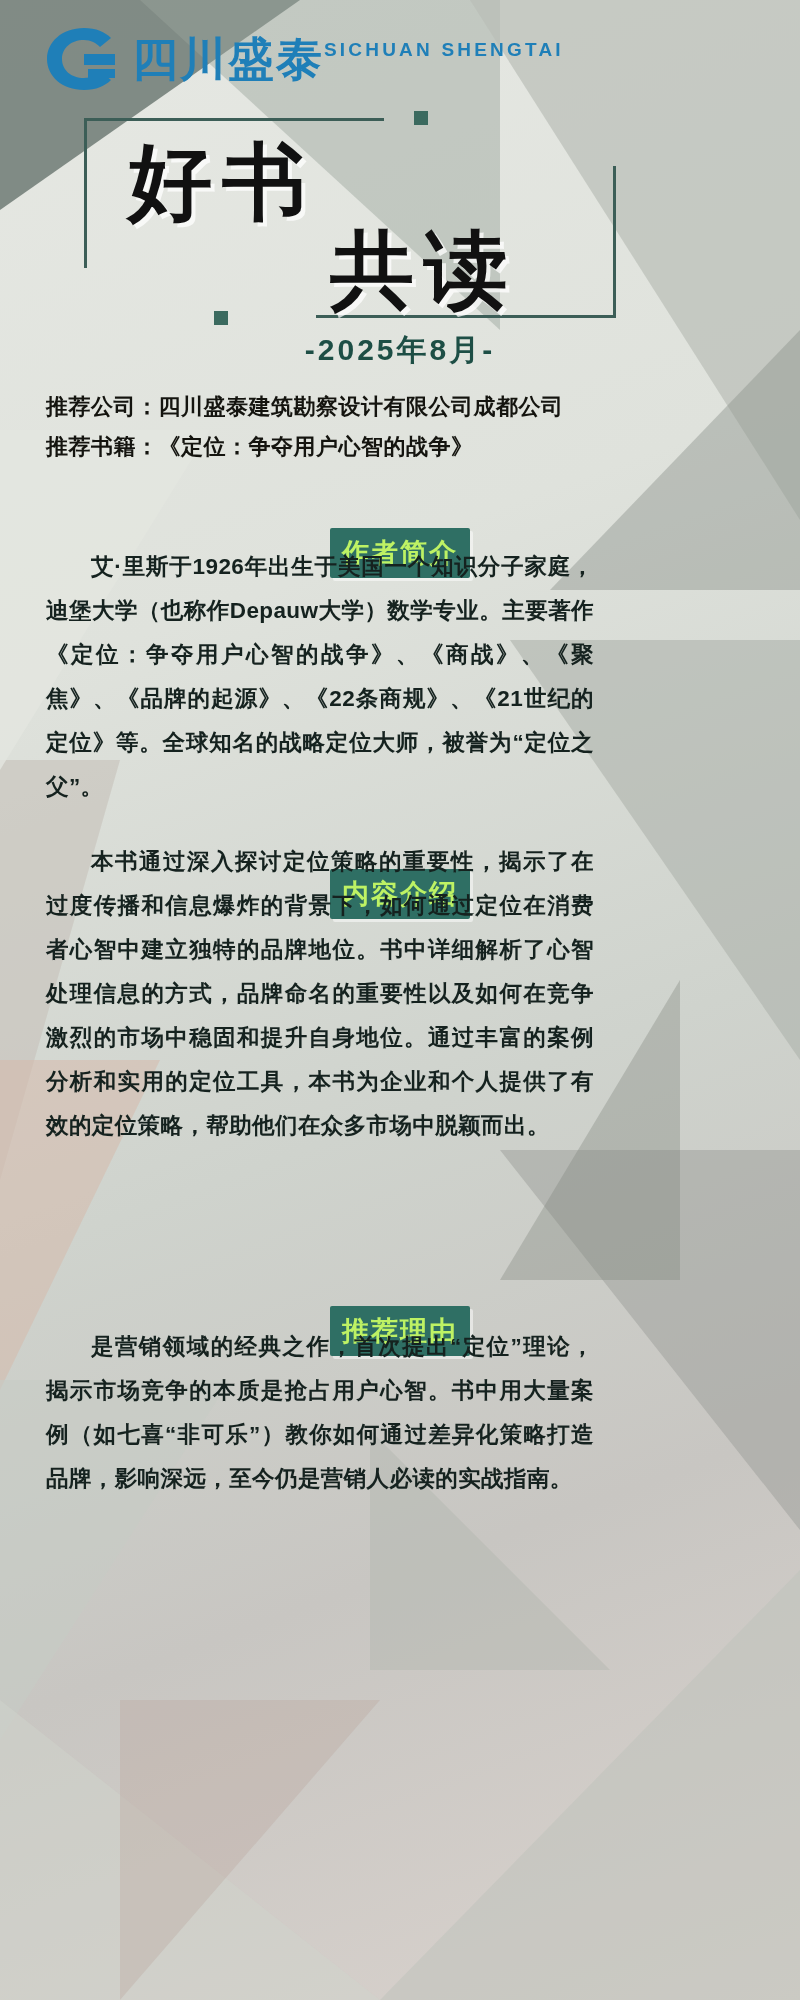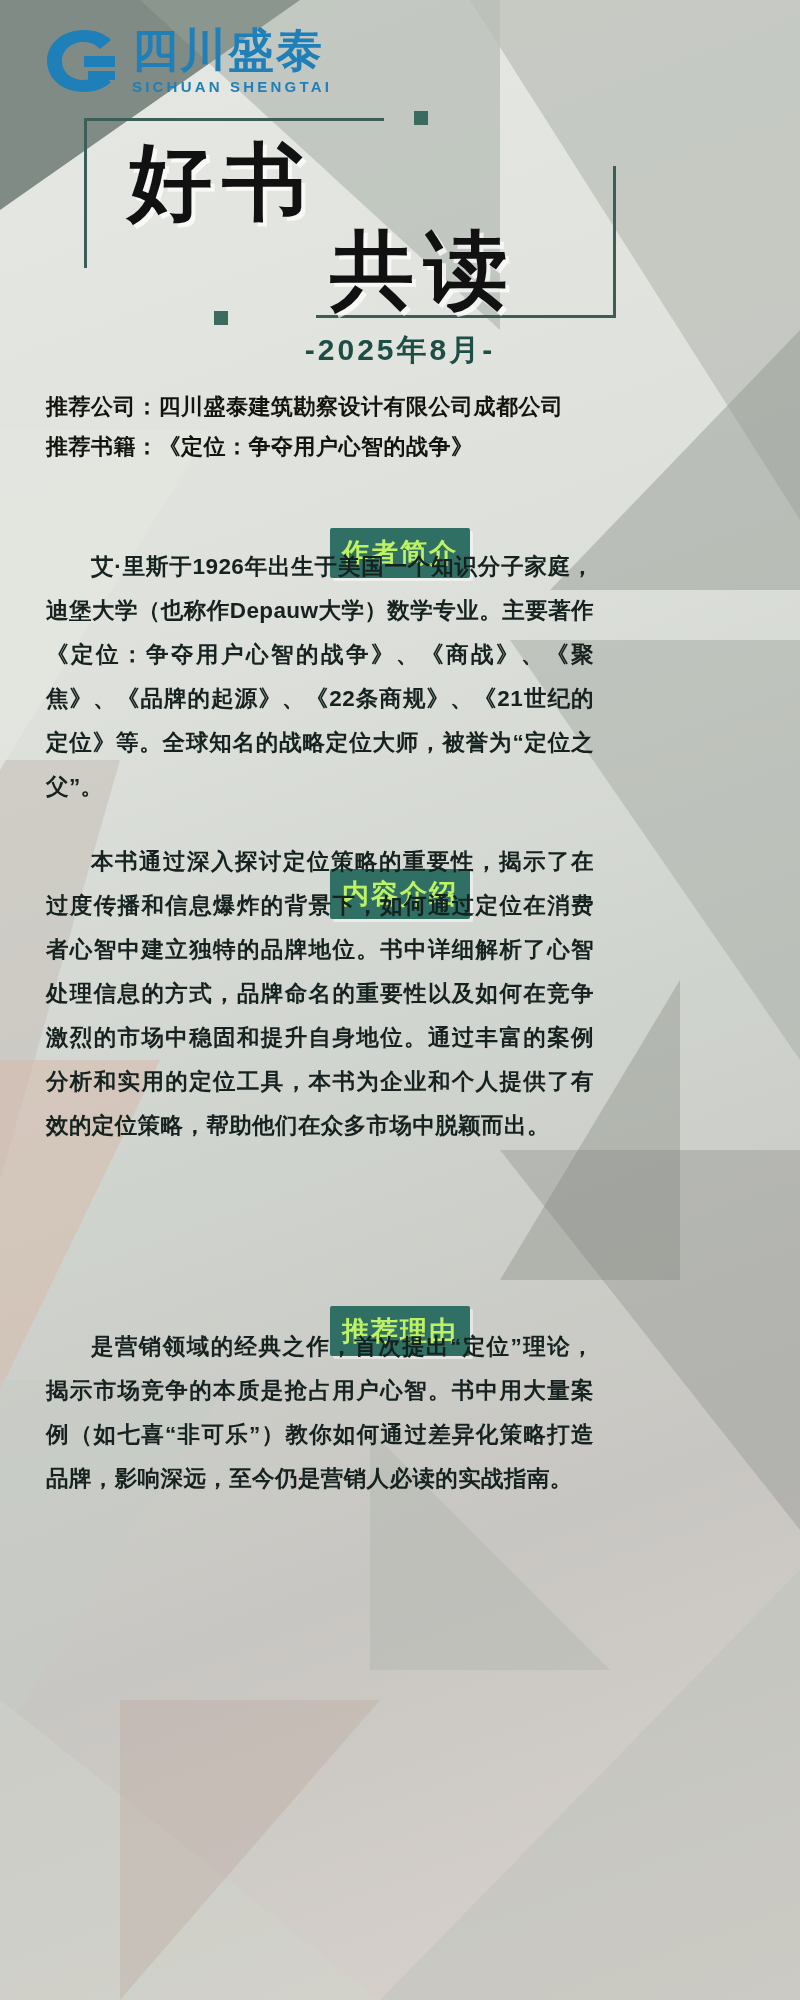--- a/index.html
+++ b/index.html
@@ -31,23 +31,23 @@
   .p10{bottom:0;right:0;width:0;height:0;border-right:420px solid #bfc3bc;border-top:430px solid transparent;opacity:.55;}
   .p11{bottom:0;left:0;width:0;height:0;border-left:380px solid #cfd3cb;border-top:300px solid transparent;opacity:.5;}
   .p12{top:1700px;left:120px;width:0;height:0;border-left:260px solid #b9a79d;border-bottom:300px solid transparent;opacity:.35;}
   .p13{top:980px;right:120px;width:0;height:0;border-right:180px solid #7d837c;border-top:300px solid transparent;opacity:.35;}
   .p14{top:430px;left:0;width:0;height:0;border-left:210px solid #e3e6e0;border-bottom:340px solid transparent;opacity:.8;}
   .p15{bottom:330px;right:190px;width:0;height:0;border-left:240px solid #aeb3ac;border-top:240px solid transparent;opacity:.4;}
 
   
   .logo-row{position:absolute;top:26px;left:44px;display:flex;align-items:center;}
   .logo-mark{width:74px;height:66px;margin-right:14px;flex:none;}
-  .logo-text{display:flex;flex-direction:column;justify-content:flex-end;}
+  .logo-text{display:flex;flex-direction:row;justify-content:flex-end;}
   .logo-cn{font-size:46px;font-weight:bold;color:#1f7fb8;letter-spacing:2px;line-height:1.05;}
-  .logo-en{font-size:15px;font-weight:bold;color:#1f7fb8;letter-spacing:3.2px;margin-top:4px;}
+  .logo-en{font-size:19px;font-weight:bold;color:#1f7fb8;letter-spacing:3.2px;margin-top:4px;}
 
   
   .title-frame{position:absolute;top:118px;left:84px;width:532px;height:200px;}
   .frame-line{position:absolute;background:#3c5e57;}
   .fl-top{top:0;left:0;width:300px;height:3px;}
   .fl-left{top:0;left:0;width:3px;height:150px;}
   .fl-right{top:48px;right:0;width:3px;height:152px;}
   .fl-bottom{bottom:0;right:0;width:300px;height:3px;}
   .sq{position:absolute;width:14px;height:14px;background:#3b6a5f;}
   .sq-a{top:-7px;left:330px;}

